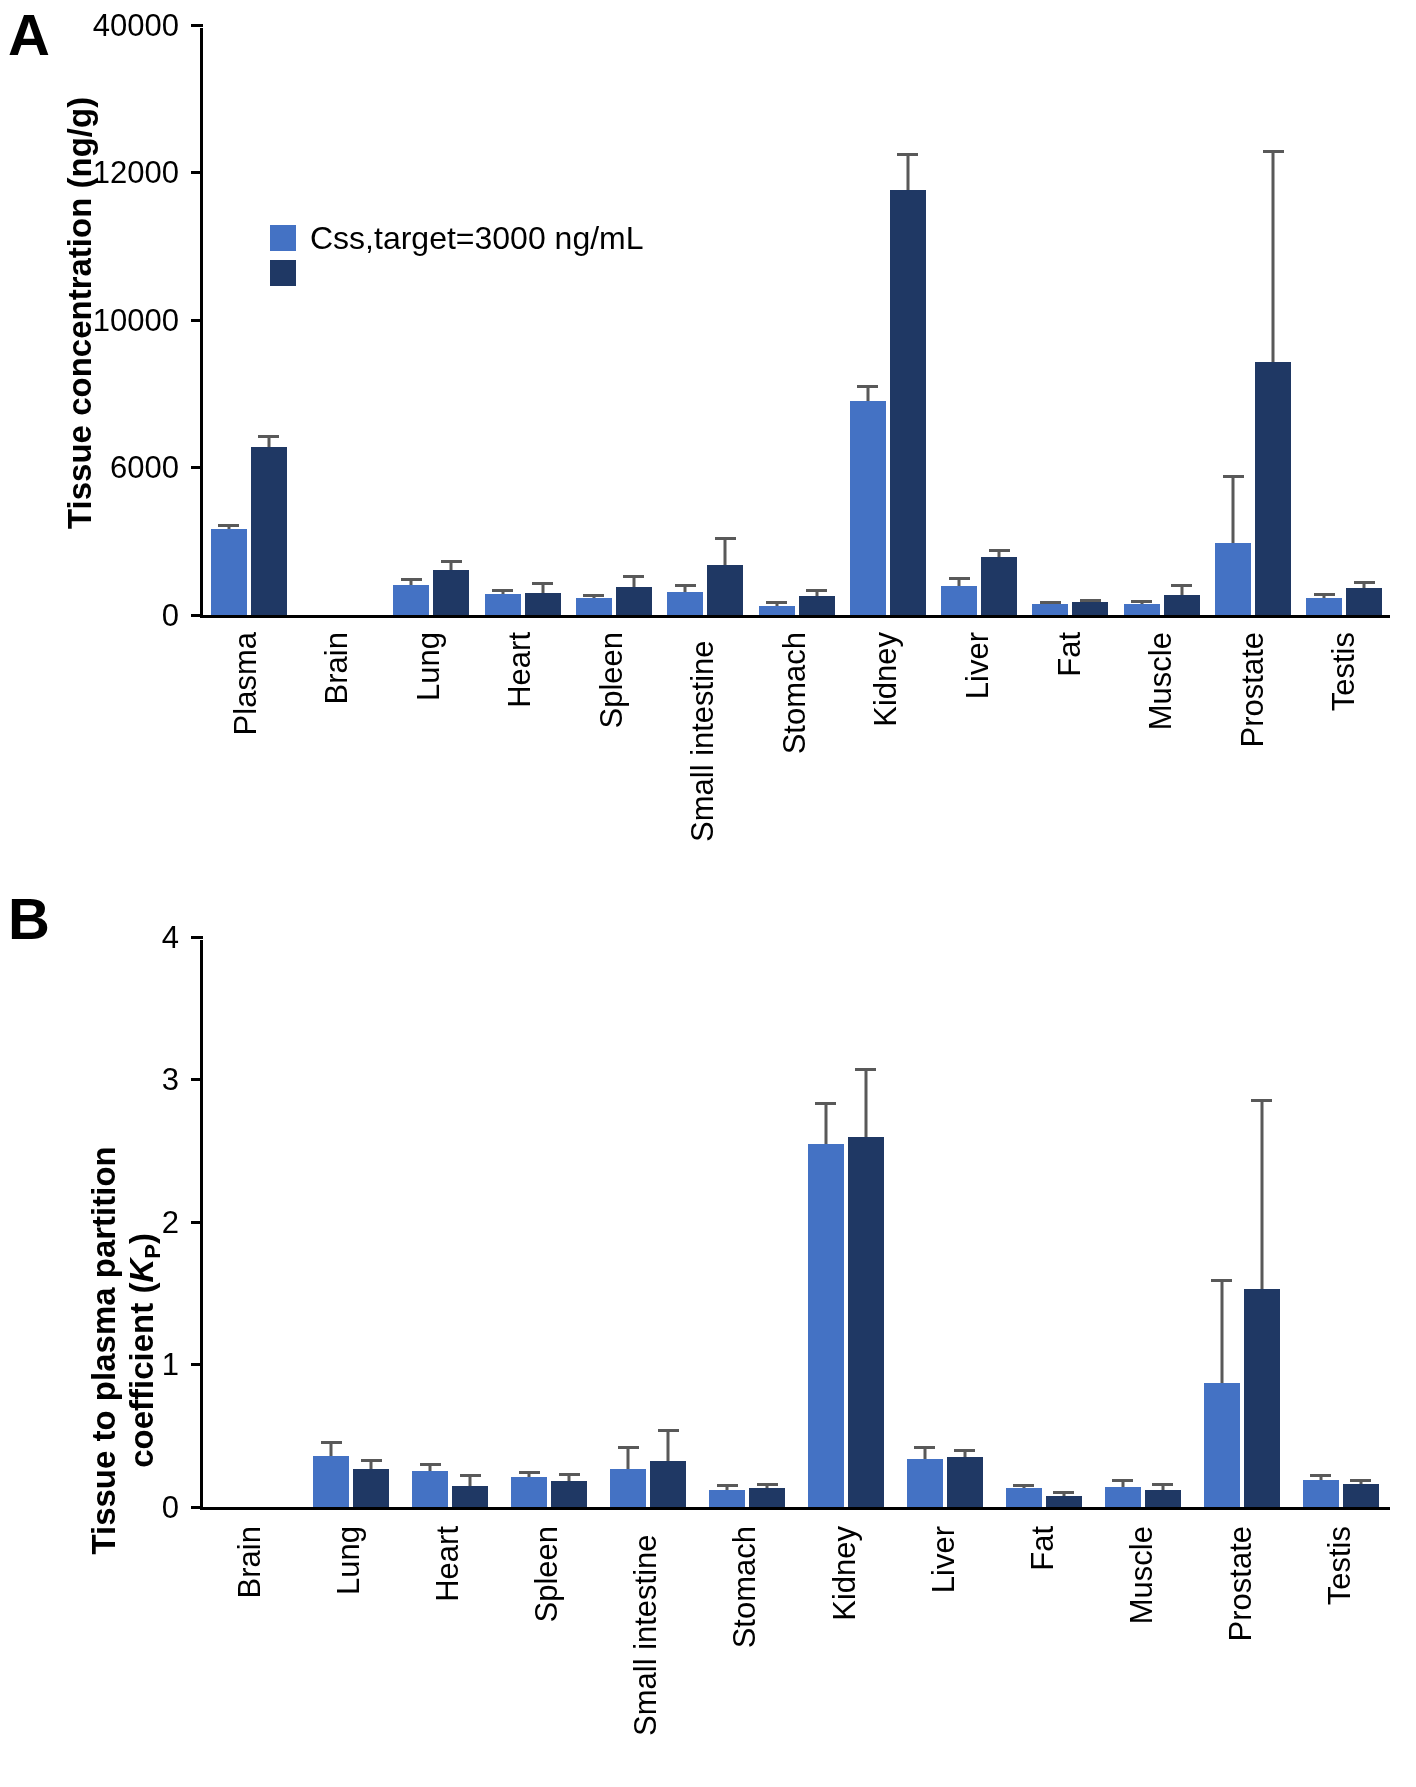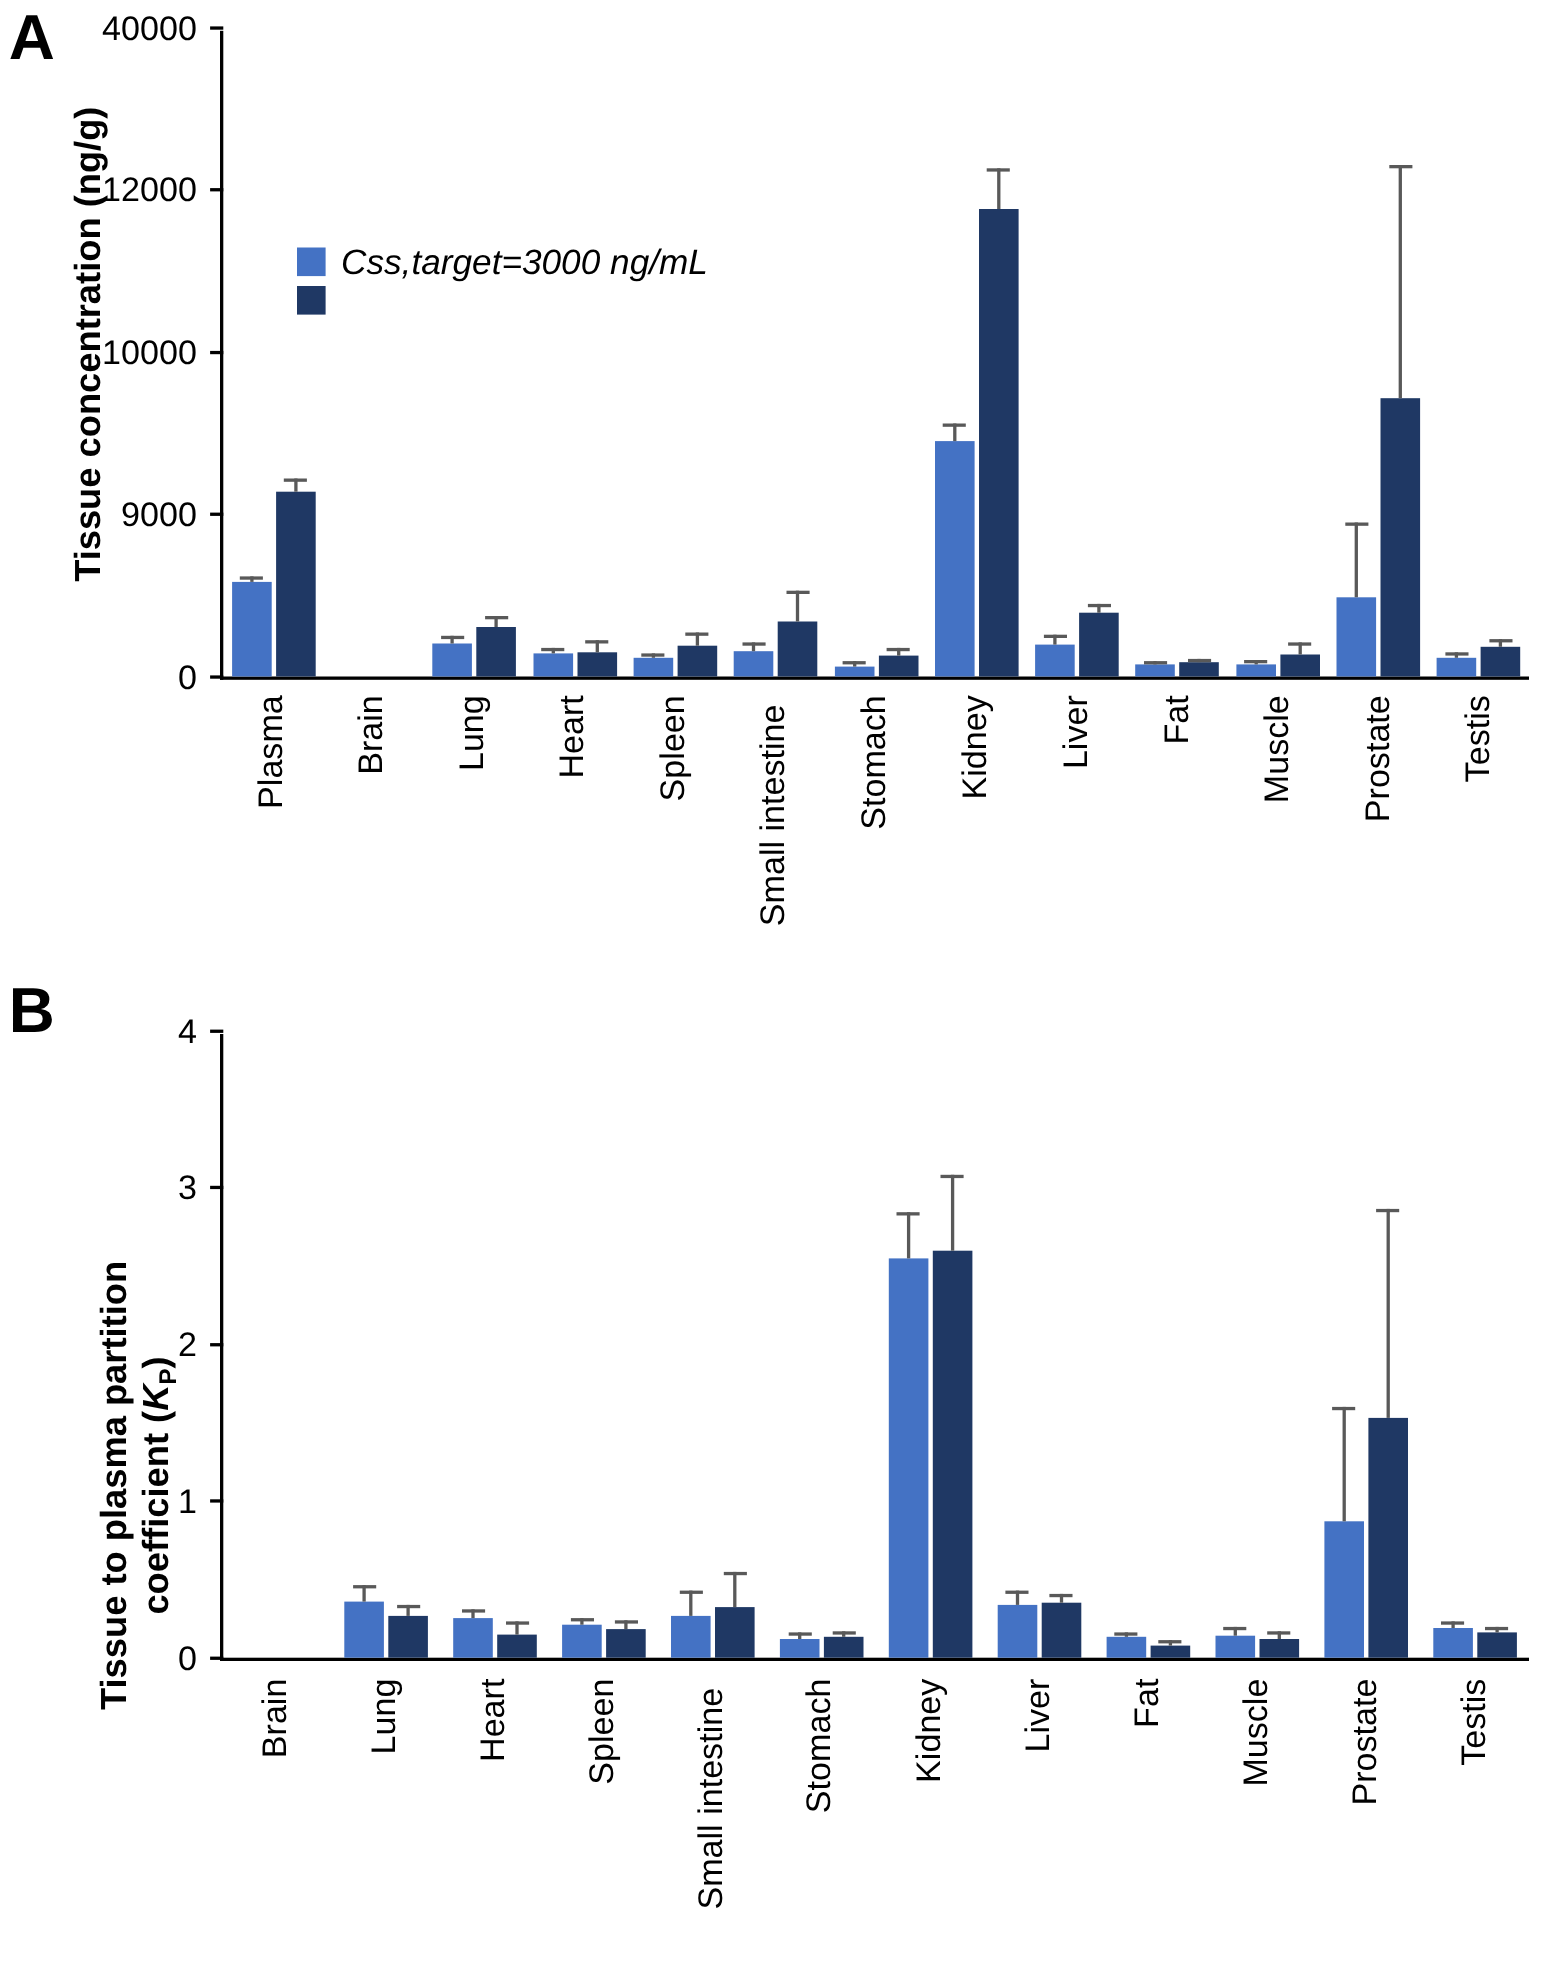--- a/index.html
+++ b/index.html
@@ -196,41 +196,40 @@
     width: 26px;
     height: 26px;
     flex: none;
   }
   .legend-swatch.light { background: #4472c4; }
   .legend-swatch.dark { background: #1f3864; }
   .legend-text {
     font-size: 32px;
     line-height: 1;
     white-space: nowrap;
-    font-style: italic;
   }
 </style>
 </head>
 <body>
 
 <div class="page">
 
   <div class="panel" id="panel-a">
     <div class="panel-letter">A</div>
 
     <div class="ylabel" id="ylabel-a">Tissue concentration (ng/g)</div>
 
     <div class="plot" id="plot-a">
       <div id="yticks-a">
           <div class="tick" style="bottom: 0px;">
             <span class="tick-label">0</span>
             <span class="tick-mark"></span>
           </div>
           <div class="tick" style="bottom: 147.5px;">
-            <span class="tick-label">9000</span>
+            <span class="tick-label">6000</span>
             <span class="tick-mark"></span>
           </div>
           <div class="tick" style="bottom: 295px;">
             <span class="tick-label">10000</span>
             <span class="tick-mark"></span>
           </div>
           <div class="tick" style="bottom: 442.5px;">
             <span class="tick-label">12000</span>
             <span class="tick-mark"></span>
           </div>

